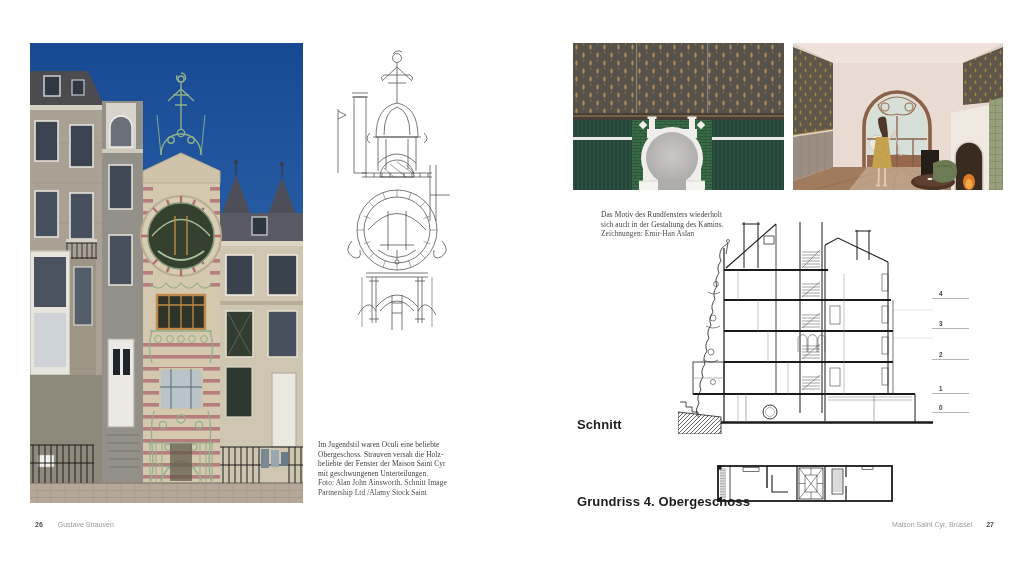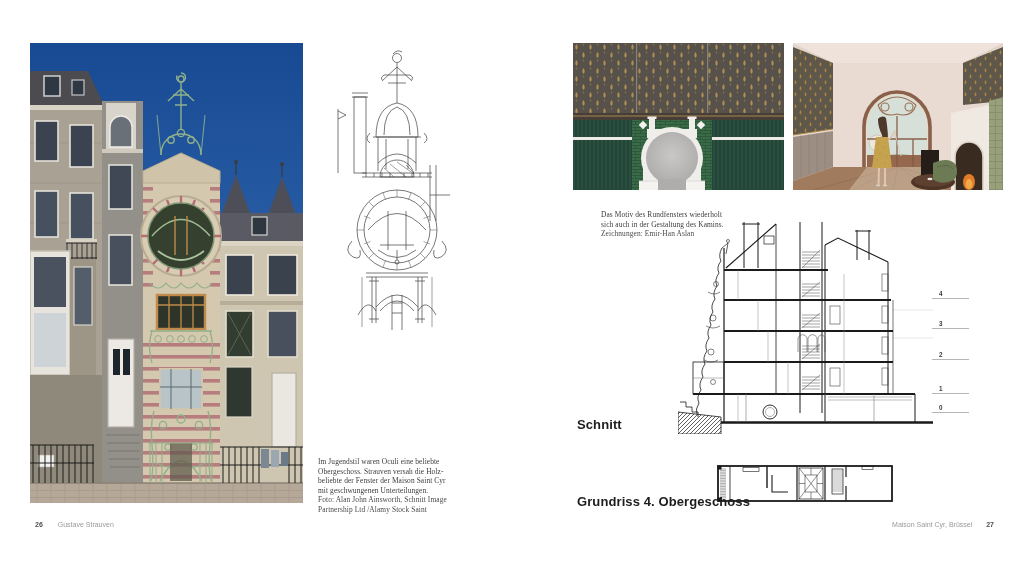--- a/index.html
+++ b/index.html
@@ -208,21 +208,21 @@
     <path d="M54,232 V278 M58,232 V278 M100,232 V278 M104,232 V278"></path>
     <path d="M51,236 h10 M97,236 h10 M51,274 h10 M97,274 h10"></path>
     <path d="M58,262 Q79,238 100,262 M62,266 Q79,246 96,266"></path>
     <path d="M74,250 V285 M84,250 V285 M74,258 h10 M74,268 h10"></path>
     <path d="M40,270 Q50,252 58,266 M100,266 Q108,252 118,270"></path>
     <path d="M44,232 V282 M114,232 V282" stroke-width=".5"></path>
   </g>
 </svg>
 </figure>
 
-<div class="abs caption" style="left:318px;top:457px;width:170px;">
+<div class="abs caption" style="left:318px;top:440px;width:170px;">
   <div>Im Jugendstil waren Oculi eine beliebte</div>
   <div>Obergeschoss. Strauven versah die Holz-</div>
   <div><span>beliebte der Fenster der </span><span class="em">Maison Saint Cyr</span></div>
   <div>mit geschwungenen Unterteilungen.</div>
   <div class="credit">Foto: Alan John Ainsworth, Schnitt Image</div>
   <div class="credit">Partnership Ltd /Alamy Stock Saint</div>
 </div>
 
 <figure class="abs" style="left:573px;top:43px;">
 <svg width="211" height="147" viewBox="0 0 211 147">

